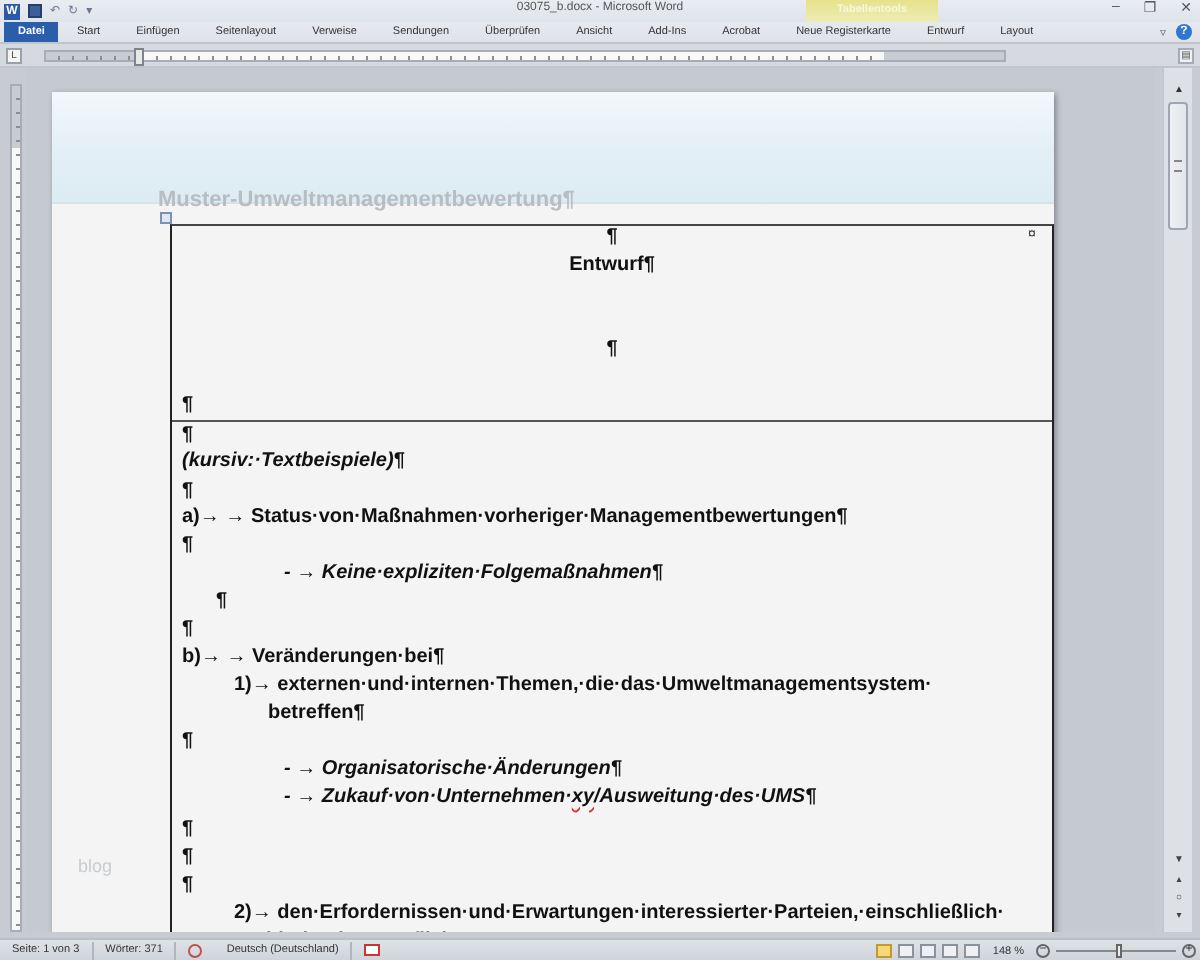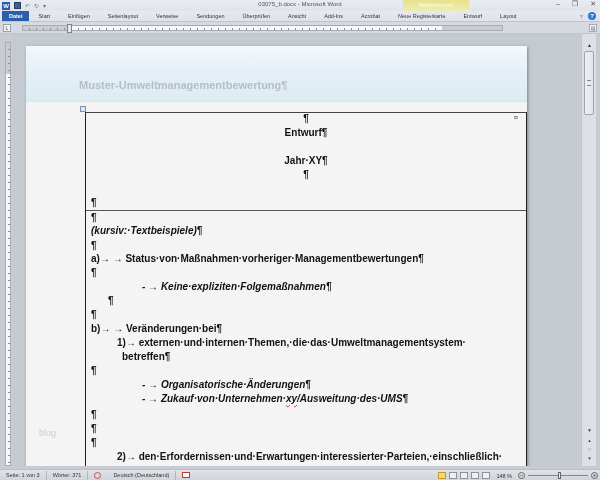--- a/index.html
+++ b/index.html
@@ -40,21 +40,21 @@
   
   .vruler { position: absolute; left: 5px; top: 42px; width: 6px; height: 424px; background: #f8f8f8; border: 1px solid #a7adb6; }
   .vruler .margin-t { position: absolute; left: 0; top: 0; width: 100%; height: 31px; background: #c9cdd3; }
   .vruler .ticks { position: absolute; left: 0; top: 0; width: 100%; height: 100%;
      background-image: repeating-linear-gradient(180deg, transparent 0 6px, #8a8f97 6px 7px); background-size: 2px 100%; background-repeat: no-repeat; background-position: 2px 0; }
 
   
   .doc-area { position: absolute; left: 13px; top: 34px; width: 564px; height: 432px; background: #c5cad1; overflow: hidden; }
   .page { position: absolute; left: 13px; top: 12px; width: 501px; height: 440px; background: #f4f4f4; box-shadow: 1px 1px 3px rgba(0,0,0,0.35); }
   .page-header { position: absolute; left: 0; top: 0; width: 100%; height: 56px; background: linear-gradient(180deg, #f3f8fb 0%, #e2eff6 55%, #ddebf3 100%); border-bottom: 1px solid #d4e4ee; }
-  .page-header .header-text { position: absolute; left: 53px; top: 33px; font-size: 11px; font-weight: bold; color: #b8bdc2; }
+  .page-header .header-text { position: absolute; left: 53px; top: 48px; font-size: 11px; font-weight: bold; color: #b8bdc2; }
 
   .table-handle { position: absolute; left: 54px; top: 60px; width: 6px; height: 6px; border: 1px solid #7d8fb3; background: #dfe7f5; }
   .table-end-mark { position: absolute; left: 488px; top: 68px; font-size: 7px; color: #333; }
 
   .doc-table { position: absolute; left: 59px; top: 66px; width: 442px; height: 390px; border-left: 1px solid #222; border-right: 1px solid #222; border-top: 1px solid #444; }
   .cell1 { position: absolute; left: 0; top: 0; width: 100%; height: 98px; border-bottom: 1px solid #555; }
   .cell1 .line { position: absolute; left: 0; width: 100%; text-align: center; font-size: 10px; font-weight: bold; color: #111; }
   .cell1 .pil { position: absolute; left: 5px; font-size: 10px; font-weight: bold; color: #111; }
 
   .cell2 { position: absolute; left: 0; top: 99px; width: 100%; }
@@ -150,37 +150,36 @@
         <div class="header-text">Muster-Umweltmanagementbewertung¶</div>
       </div>
 
       <div class="table-handle"></div>
       <div class="table-end-mark">¤</div>
 
       <div class="doc-table">
         <div class="cell1">
           <div class="line" style="top:0px;">¶</div>
           <div class="line" style="top:14px;">Entwurf¶</div>
-          <div class="line" style="top:42px;">Jahr·XY¶</div>
           <div class="line" style="top:56px;">¶</div>
           <div class="pil" style="top:84px;">¶</div>
         </div>
 
         <div class="cell2">
           <div class="p b" style="left:5px; top:0px;">¶</div>
           <div class="p b i" style="left:5px; top:13px;">(kursiv:·Textbeispiele)¶</div>
           <div class="p b" style="left:5px; top:28px;">¶</div>
           <div class="p b" style="left:5px; top:41px;">a)→  →  Status·von·Maßnahmen·vorheriger·Managementbewertungen¶</div>
           <div class="p b" style="left:5px; top:55px;">¶</div>
           <div class="p i" style="left:56px; top:69px;">-  →  Keine·expliziten·Folgemaßnahmen¶</div>
           <div class="p b" style="left:22px; top:83px;">¶</div>
           <div class="p b" style="left:5px; top:97px;">¶</div>
           <div class="p b" style="left:5px; top:111px;">b)→  →  Veränderungen·bei¶</div>
           <div class="p b" style="left:31px; top:125px;">1)→ externen·und·internen·Themen,·die·das·Umweltmanagementsystem·</div>
-          <div class="p b" style="left:36px; top:139px;">betreffen¶</div>
+          <div class="p b" style="left:48px; top:139px;">betreffen¶</div>
           <div class="p b" style="left:5px; top:153px;">¶</div>
           <div class="p i" style="left:56px; top:167px;">-  →  Organisatorische·Änderungen¶</div>
           <div class="p i" style="left:56px; top:181px;">
             <span>-  →  Zukauf·von·Unternehmen·</span><span class="spell">xy</span><span>/Ausweitung·des·UMS¶</span>
           </div>
           <div class="p b" style="left:5px; top:197px;">¶</div>
           <div class="p b" style="left:5px; top:211px;">¶</div>
           <div class="p b" style="left:5px; top:225px;">¶</div>
           <div class="p b" style="left:31px; top:239px;">2)→ den·Erfordernissen·und·Erwartungen·interessierter·Parteien,·einschließlich·</div>
           <div class="p b" style="left:47px; top:253px;">bindender·Verpflichtungen¶</div>

